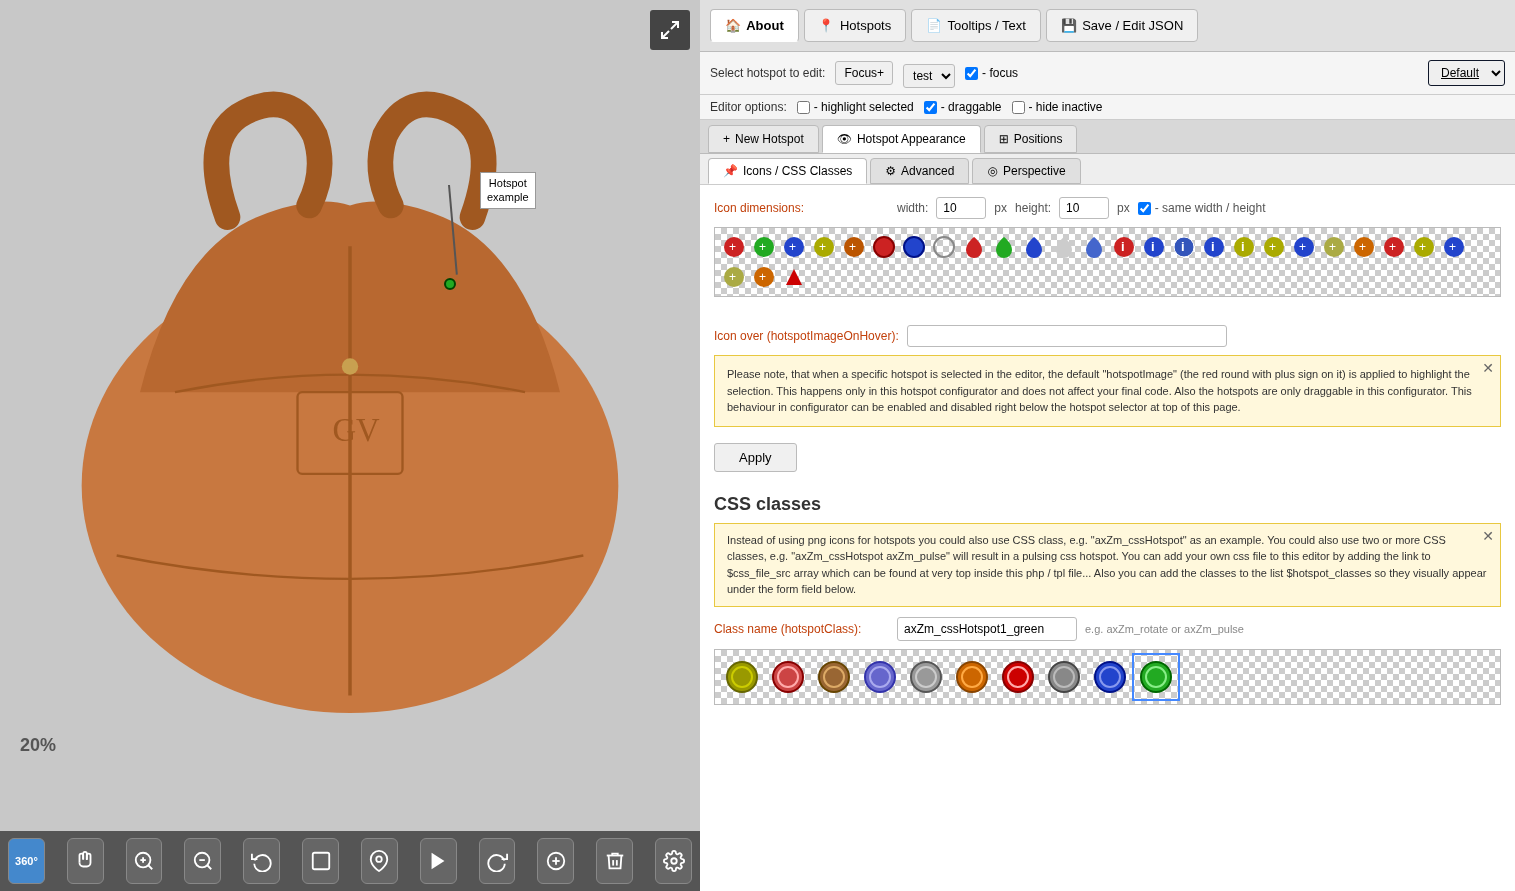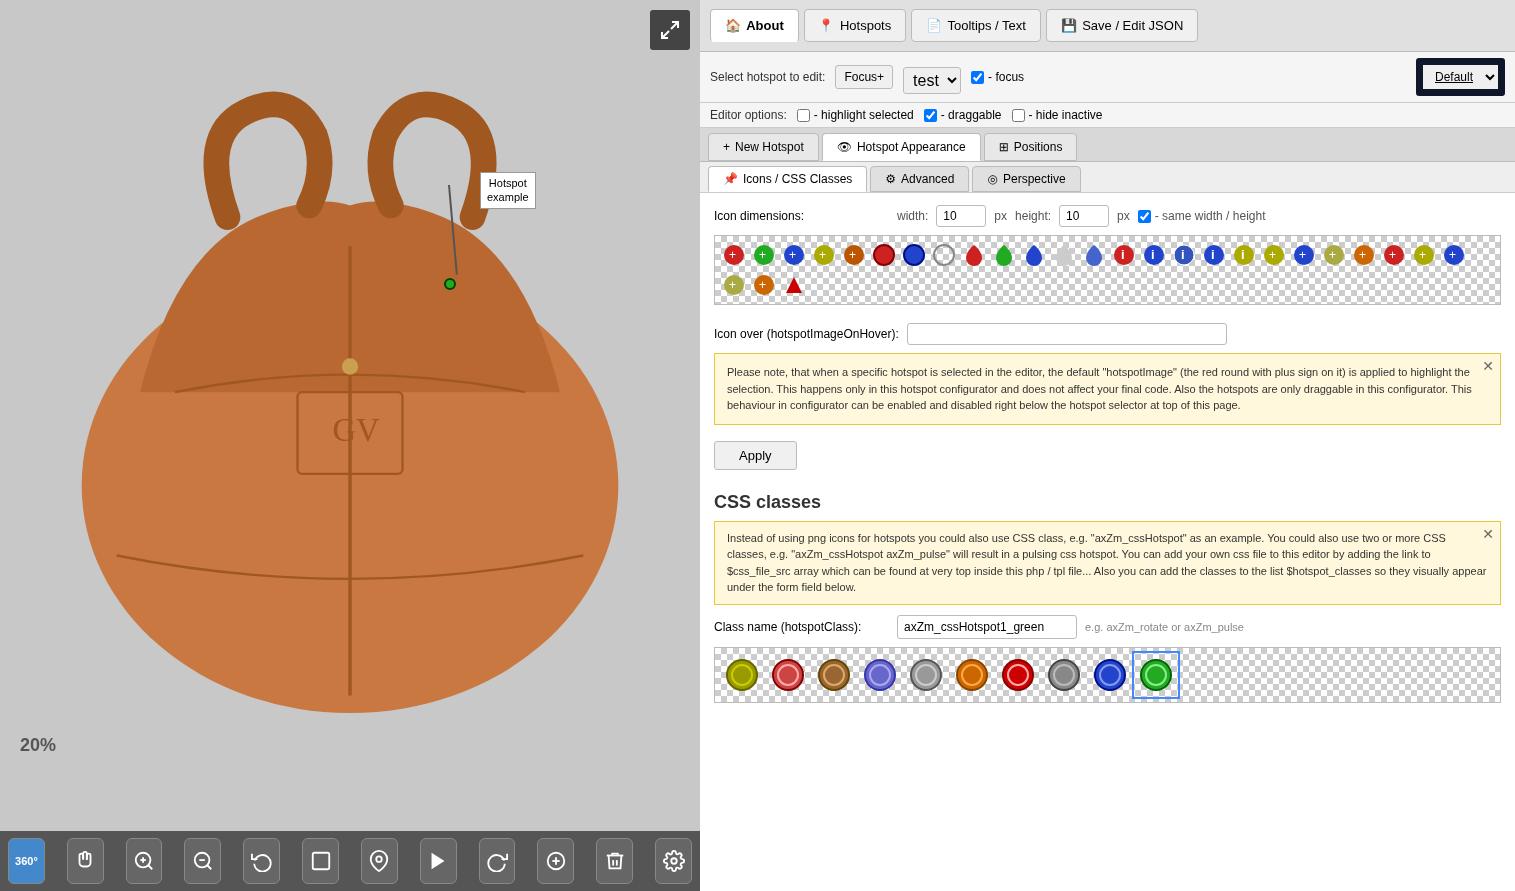--- a/index.html
+++ b/index.html
@@ -154,33 +154,33 @@
       background: #f0f0f0;
       border: 1px solid #bbb;
       border-radius: 3px;
       cursor: pointer;
       font-size: 12px;
     }
     select.hotspot-select {
       padding: 3px 5px;
       border: 1px solid #bbb;
       border-radius: 3px;
-      font-size: 16px;
+      font-size: 12px;
       margin-top: 6px;
     }
     .checkbox-group {
       display: flex;
       align-items: center;
       gap: 4px;
       font-size: 12px;
     }
     .default-select {
       margin-left: auto;
       padding: 4px 8px;
-      border: 7px solid #0f172a;
+      border: 1px solid #0f172a;
       border-radius: 3px;
       font-size: 12px;
       text-decoration: underline;
     }
     #editor-options-bar {
       background: #f5f5f5;
       border-bottom: 1px solid #ccc;
       padding: 5px 10px;
       display: flex;
       align-items: center;
@@ -244,21 +244,21 @@
       margin-bottom: 10px;
     }
     .field-row {
       display: flex;
       align-items: center;
       margin-bottom: 8px;
       gap: 8px;
     }
     .field-label {
       font-size: 12px;
-      color: #000000;
+      color: #c2410c;
       min-width: 175px;
     }
     .text-input {
       padding: 3px 6px;
       border: 1px solid #bbb;
       border-radius: 3px;
       font-size: 12px;
     }
     .px-label { font-size: 12px; color: #555; }
 
@@ -768,21 +768,21 @@
           </svg>
         </div>
       <div class="icon-cell">
           <svg width="24" height="24">
             <polygon points="4,20 12,4 20,20" fill="#cc0000"></polygon>
           </svg>
         </div>
     </div>
 
     
-    <div class="field-row" style="margin-top:18px;">
+    <div class="field-row" style="margin-top:28px;">
       <span class="field-label">Icon over (hotspotImageOnHover):</span>
       <input class="text-input" style="width: 320px;">
     </div>
 
     
     <div class="notice-box">
       <button class="notice-close">✕</button>
       <span>Please note, that when a specific hotspot is selected in the editor, the default "hotspotImage" (the red round with plus sign on it) is applied to highlight the selection. This happens only in this hotspot configurator and does not affect your final code. Also the hotspots are only draggable in this configurator. This behaviour in configurator can be enabled and disabled right below the hotspot selector at top of this page.</span>
     </div>
 

